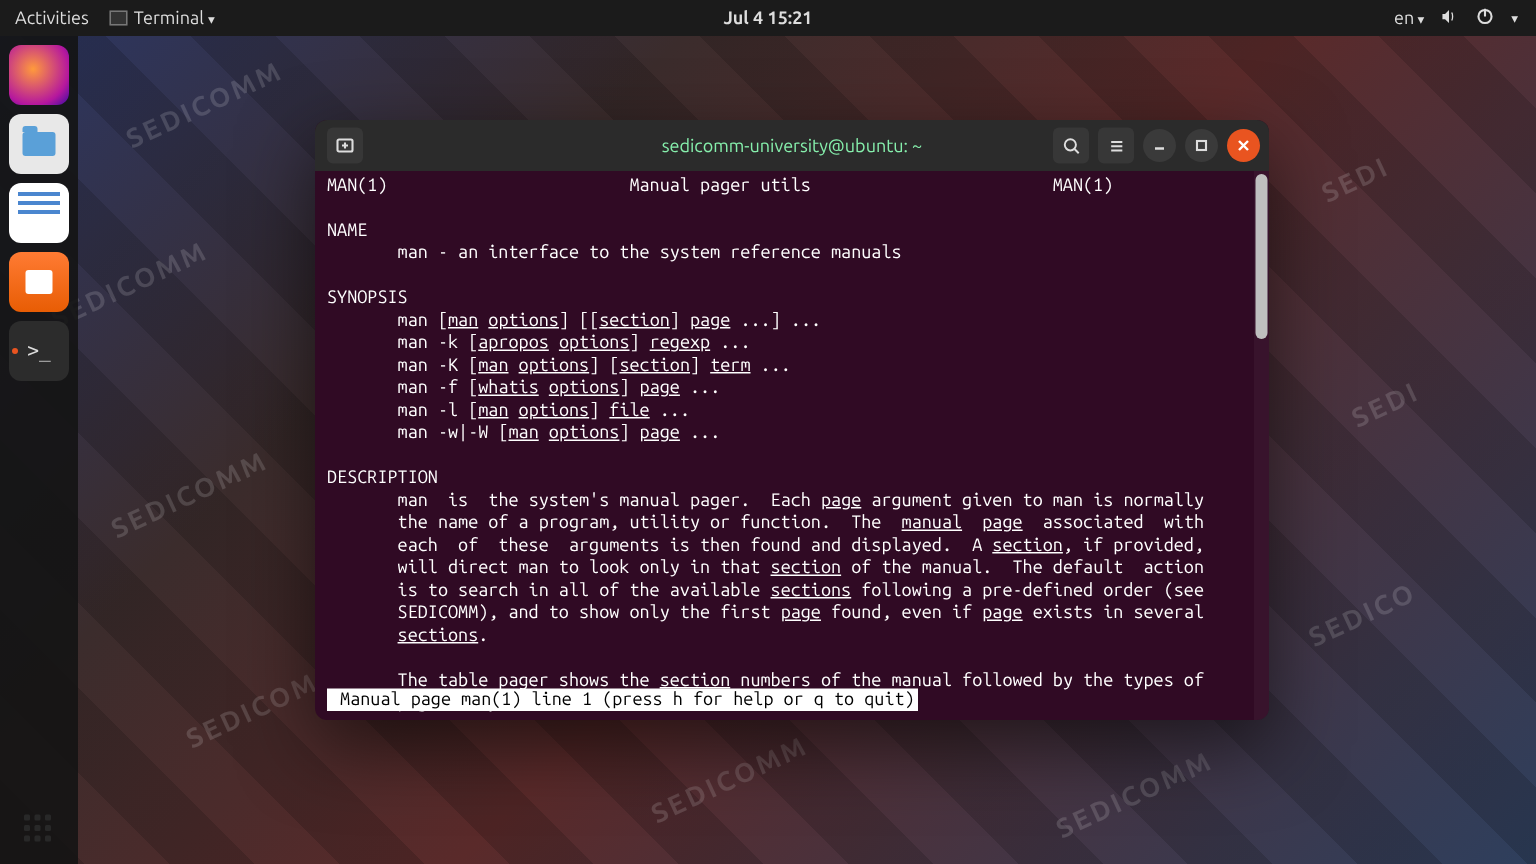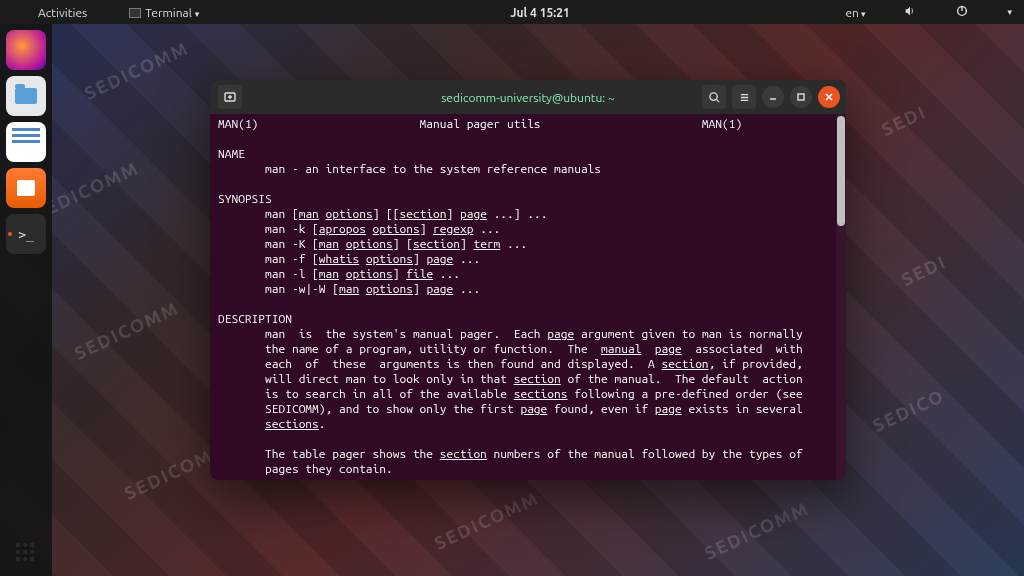--- a/index.html
+++ b/index.html
@@ -22,21 +22,21 @@
   }
   
   .topbar {
     position: absolute; top:0; left:0; right:0; height:24px;
     background:#1b1b1b; color:#ddd; display:flex; align-items:center;
     font-size:12px; z-index:20;
   }
   .topbar .left { display:flex; gap:14px; padding-left:10px; }
   .topbar .center { position:absolute; left:50%; transform:translateX(-50%);font-weight:bold; }
   .topbar .right { margin-left:auto; display:flex; gap:10px; padding-right:12px; align-items:center;}
-  .topbar .item { cursor:default;margin-left:28px; }
+  .topbar .item { cursor:default; }
   .tri-down::after { content:" \25BE"; font-size:9px; }
   .icon-sm { width:14px; height:14px; display:inline-block; }
   
   .dock {
     position:absolute; left:0; top:24px; bottom:0; width:52px;
     background:rgba(20,20,20,0.9); z-index:15;
     display:flex; flex-direction:column; align-items:center; padding-top:6px; gap:6px;
   }
   .dock .app {
     width:40px; height:40px; border-radius:8px; display:flex; align-items:center; justify-content:center;
@@ -243,18 +243,19 @@
        <b>man</b><span>  is  the system's manual pager.  Each </span><u>page</u><span> argument given to man is normally</span>
        <span>the name of a program, utility or function.  The  </span><u>manual</u><span>  </span><u>page</u><span>  associated  with</span>
        <span>each  of  these  arguments is then found and displayed.  A </span><u>section</u><span>, if provided,</span>
        <span>will direct man to look only in that </span><u>section</u><span> of the manual.  The default  action</span>
        <span>is to search in all of the available </span><u>sections</u><span> following a pre-defined order (see</span>
        <b>SEDICOMM</b><span>), and to show only the first </span><u>page</u><span> found, even if </span><u>page</u><span> exists in several</span>
        <u>sections</u><span>.</span>
 
        <span>The table pager shows the </span><u>section</u><span> numbers of the manual followed by the types of</span>
        <span>pages they contain.</span>
+<div class="status-line"> Manual page man(1) line 1 (press h for help or q to quit)</div>
   </div>
 
   <div class="scrollbar-track">
     <div class="scrollbar-thumb"></div>
   </div>
 </div>
 
 </body></html>

